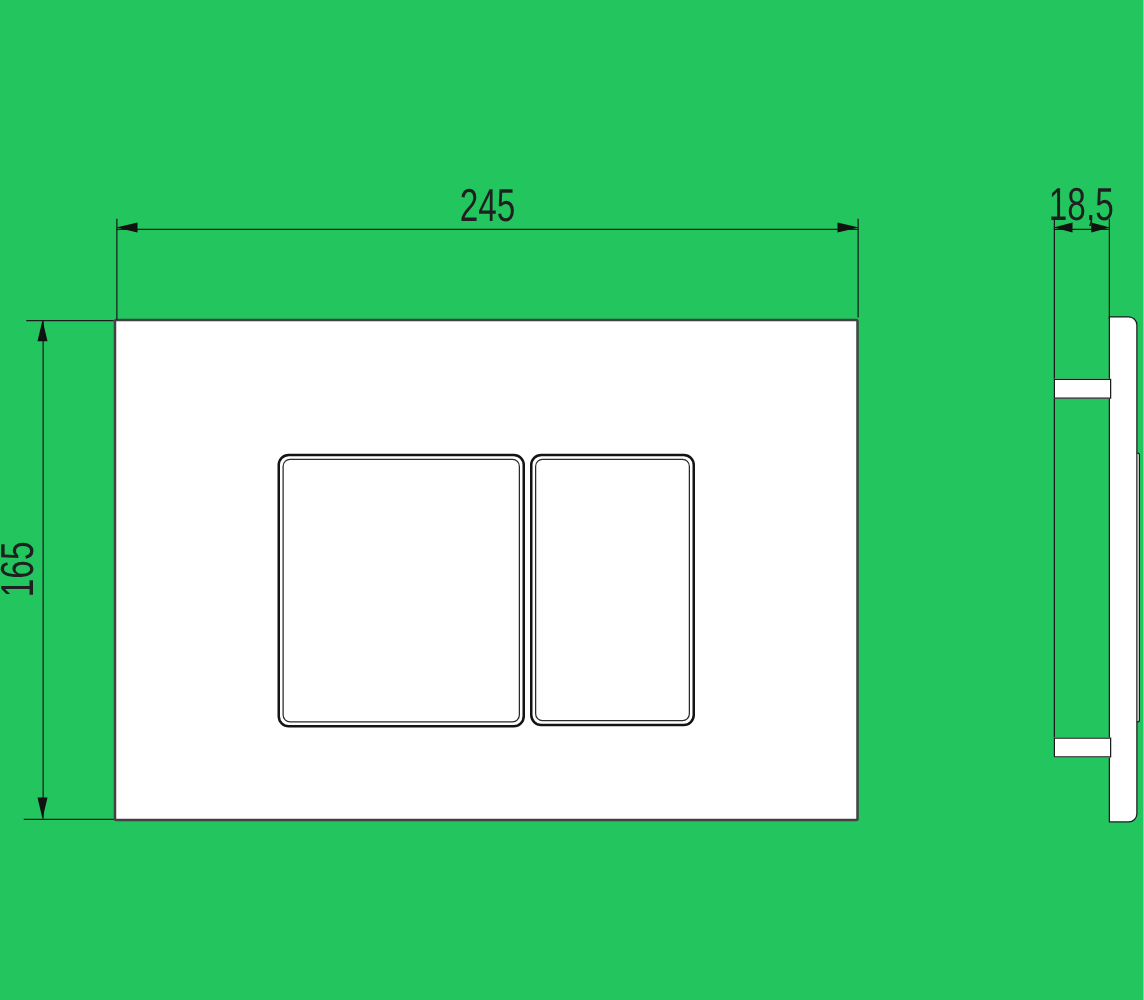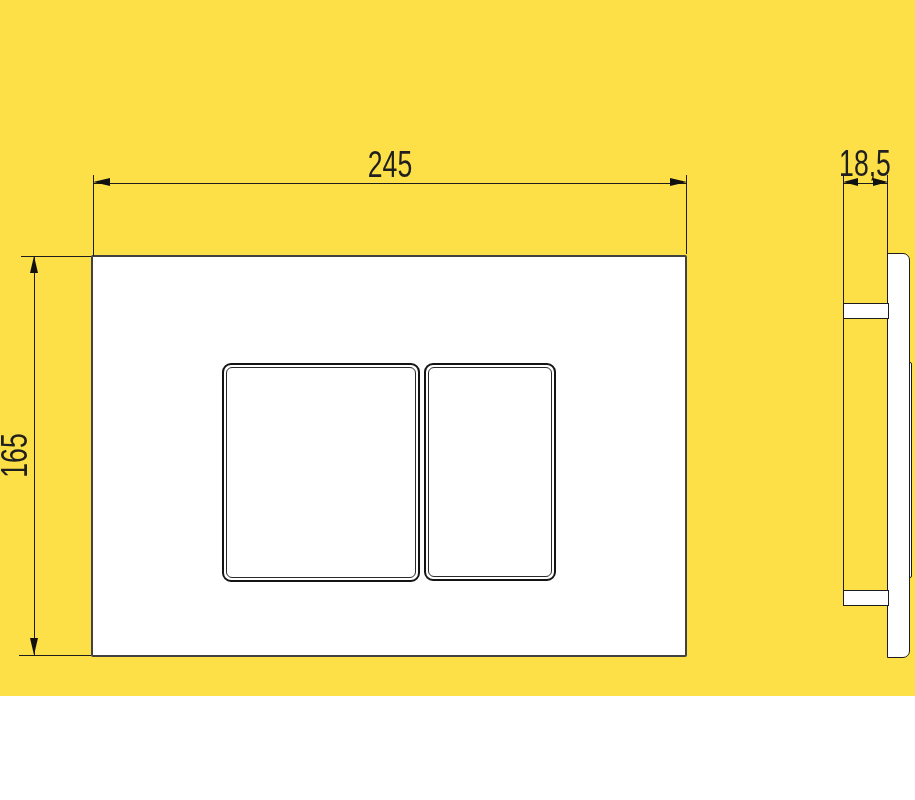--- a/index.html
+++ b/index.html
@@ -1,17 +1,17 @@
 <!DOCTYPE html>
 <html><head>
 <meta charset="utf-8">
 <style>
   html,body{margin:0;padding:0;background:#ffffff;}
   #canvas{
-    position:relative;width:915px;height:696px;background:#fde047;overflow:hidden;
+    position:relative;width:915px;height:800px;background:#22c55e;overflow:hidden;
     font-family:"Liberation Sans", sans-serif;color:#1a1a1a;
   }
   .abs{position:absolute;box-sizing:border-box;}
 
   
   .plate-outline{
     left:91px;top:255px;width:596px;height:402px;
     border:2.6px solid #424242;border-radius:2px;background:#ffffff;
   }
   .btn{border:2px solid #141414;background:#ffffff;border-radius:9px;}

